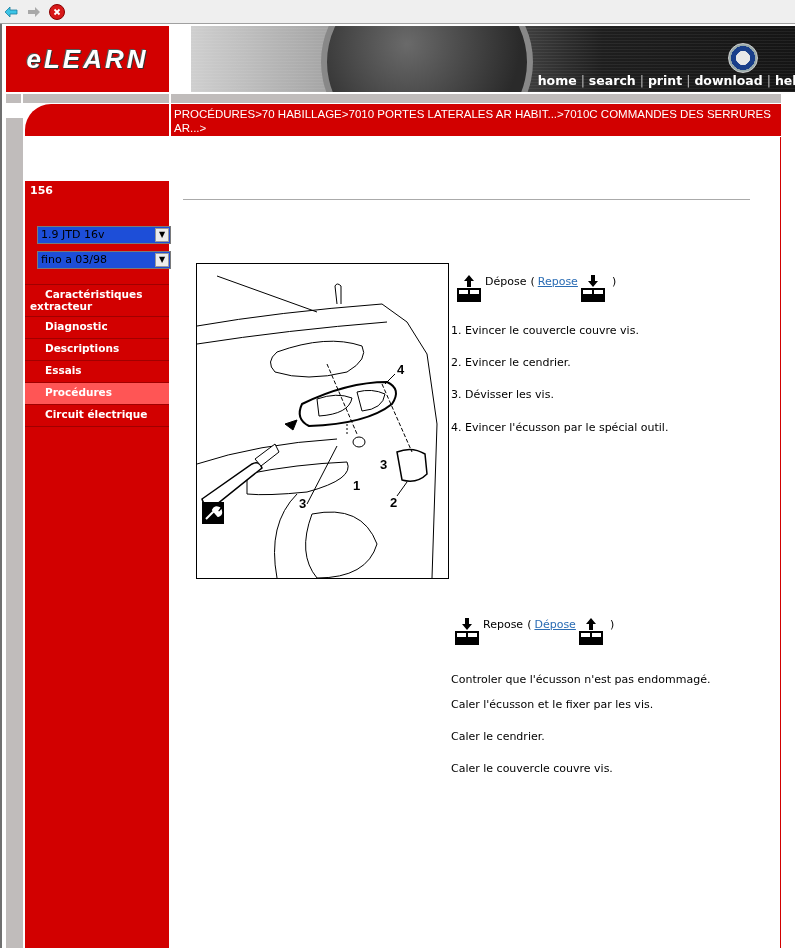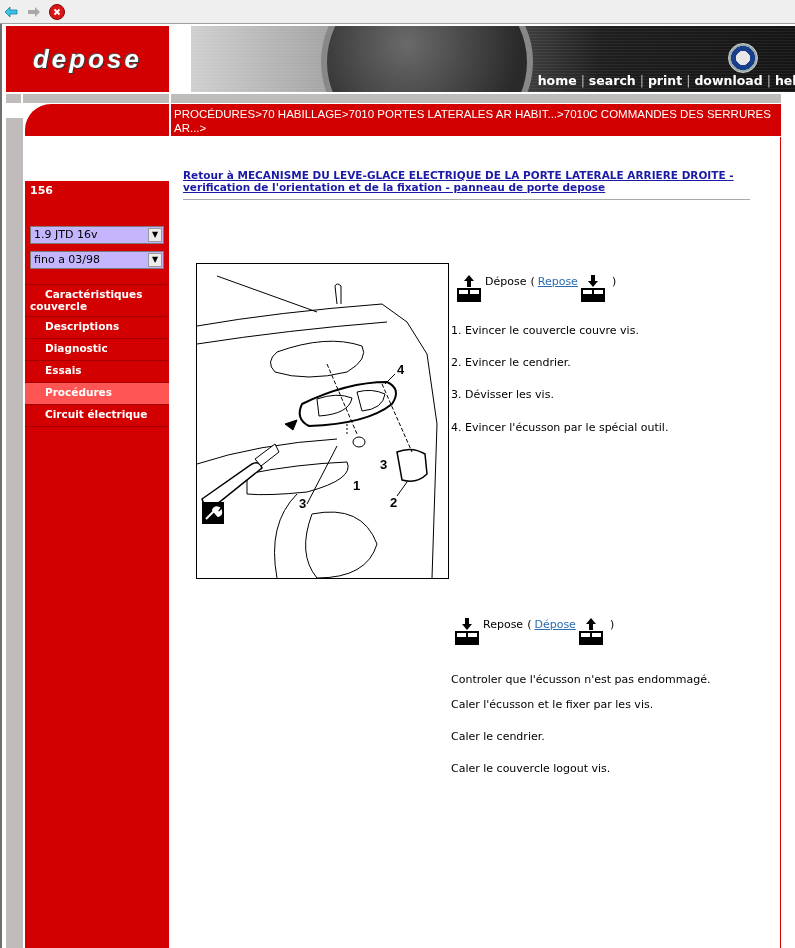--- a/index.html
+++ b/index.html
@@ -17,21 +17,21 @@
   .alfa-logo { position:absolute; left:537px; top:17px; width:28px; height:28px; border-radius:50%; background:radial-gradient(circle,#e8e8e8 0 35%, #1a3f8a 36% 60%, #9aa 61%); border:1px solid #ccc; }
   .nav { position:absolute; right:14px; bottom:4px; font-family:"DejaVu Sans", sans-serif; font-weight:bold; font-size:12.5px; color:#fff; white-space:nowrap; }
   .nav a { color:#fff; text-decoration:none; cursor:pointer; }
   .nav .sep { color:#bbb; font-weight:normal; margin:0 4px; }
   .gray-strip { position:absolute; left:4px; top:70px; width:775px; height:9px; background:#c0bcbb; }
   .gray-strip .cut { position:absolute; top:0; width:2px; height:9px; background:#fff; }
   .red-corner { position:absolute; left:23px; top:80px; width:144px; height:32px; background:#d20000; border-top-left-radius:26px; }
   .breadcrumb { position:absolute; left:169px; top:80px; width:610px; height:32px; background:#d20000; color:#fff; font-family:"Liberation Sans", sans-serif; font-size:11.5px; line-height:14px; padding:3px 3px; box-sizing:border-box; }
   .sidebar { position:absolute; left:23px; top:113px; width:144px; height:811px; background:#d20000;margin-top:44px; }
   .model { position:absolute; left:5px; top:3px; font-weight:bold; font-size:11px; color:#fff; }
-  .select { position:absolute; left:5px; width:134px; height:18px; background:#c4b5fd; border:1px solid #7a7a7a; box-sizing:border-box; font-size:11px; line-height:16px; padding-left:3px; color:#000; cursor:pointer; }
+  .select { position:absolute; left:12px; width:134px; height:18px; background:#1d4ed8; border:1px solid #7a7a7a; box-sizing:border-box; font-size:11px; line-height:16px; padding-left:3px; color:#000; cursor:pointer; }
   .select .arrow { position:absolute; right:1px; top:1px; width:14px; height:14px; background:#ececec; border:1px solid #999; box-sizing:border-box; display:flex; align-items:center; justify-content:center; font-size:8px; }
   .menu { position:absolute; left:0; top:103px; width:144px; }
   .menu-item { font-weight:bold; font-size:10.5px; color:#fff; border-top:1px solid #a00000; padding:3px 5px 4px 20px; line-height:12px; cursor:pointer; height:14px; }
   .menu-item.first { height:24px; padding-left:5px; text-indent:15px; }
   .menu-item.active { background:#ff5555; }
   .content { position:absolute; left:169px; top:113px; width:609px; height:811px; border-right:1px solid #d20000; }
   .back-link { position:absolute; left:12px; top:32px; width:560px; font-weight:bold; font-size:10.5px; color:#1a1aa6; text-decoration:underline; line-height:12px; cursor:pointer; }
   .hr { position:absolute; left:12px; top:62px; width:567px; height:1px; background:#aaa; }
   .illustration { position:absolute; left:25px; top:126px; width:251px; height:314px; border:1px solid #000; background:#fff; overflow:hidden; }
   .section-head { position:absolute; font-size:11px; color:#000; display:flex; }
@@ -60,21 +60,21 @@
   <div class="tb-btn" style="left:49px;">
     <svg width="16" height="16" viewBox="0 0 16 16">
         <circle cx="8" cy="8" r="7.5" fill="#d81818" stroke="#800"></circle>
         <path d="M5.5 5.5 L10.5 10.5 M10.5 5.5 L5.5 10.5" stroke="#fff" stroke-width="1.8"></path>
       </svg>
   </div>
 </div>
 
 <div class="frame">
   <div class="logo-box">
-    <span class="logo-text">depose</span>
+    <span class="logo-text">eLEARN</span>
   </div>
   <div class="header-img">
     <div class="stripes"></div>
     <div class="disc"></div>
     <div class="hline"></div>
     <div class="alfa-logo"></div>
     <div class="nav">
       <a>home</a><span class="sep">|</span><a>search</a><span class="sep">|</span><a>print</a><span class="sep">|</span><a>download</a><span class="sep">|</span><a>help</a><span class="sep">|</span><a>logout</a>
     </div>
   </div>
@@ -95,31 +95,30 @@
     <div class="model">156</div>
     <div class="select" style="top:45px;">
       <span>1.9 JTD 16v</span>
       <span class="arrow">▼</span>
     </div>
     <div class="select" style="top:70px;">
       <span>fino a 03/98</span>
       <span class="arrow">▼</span>
     </div>
     <div class="menu">
-      <div class="menu-item first">Caractéristiques couvercle</div>
+      <div class="menu-item first">Caractéristiques extracteur</div>
+      <div class="menu-item">Diagnostic</div>
       <div class="menu-item">Descriptions</div>
-      <div class="menu-item">Diagnostic</div>
       <div class="menu-item">Essais</div>
       <div class="menu-item active">Procédures</div>
       <div class="menu-item" style="border-bottom:1px solid #a00000;">Circuit électrique</div>
     </div>
   </div>
 
   <div class="content">
-    <a class="back-link">Retour à MECANISME DU LEVE-GLACE ELECTRIQUE DE LA PORTE LATERALE ARRIERE DROITE - verification de l'orientation et de la fixation - panneau de porte depose</a>
     <div class="hr"></div>
 
     <div class="illustration">
       <svg width="251" height="314" viewBox="0 0 251 314" fill="none" stroke="#000" stroke-width="1">
         <path d="M0 62 Q80 48 185 40 L210 58 L230 90 L240 160 L235 314"></path>
         <path d="M0 80 Q90 66 190 58"></path>
         <path d="M20 12 L120 48"></path>
         <path d="M140 40 L138 22 Q140 18 144 22 L144 40"></path>
         <path d="M80 88 Q130 70 165 82 Q172 95 150 108 Q110 118 78 108 Q68 98 80 88Z"></path>
         <path d="M105 140 Q150 118 190 118 Q205 125 195 140 Q170 160 112 162 Q98 155 105 140Z" stroke-width="2"></path>
@@ -190,15 +189,15 @@
           <rect x="1" y="13" width="24" height="14" fill="#000"></rect>
           <rect x="3" y="15" width="9" height="4" fill="#fff"></rect>
           <rect x="14" y="15" width="9" height="4" fill="#fff"></rect>
         </svg>
       <span style="margin-left:6px;">)</span>
     </div>
 
     <div class="step" style="top:536px;text-align:right;">Controler que l'écusson n'est pas endommagé.</div>
     <div class="step" style="top:561px;">Caler l'écusson et le fixer par les vis.</div>
     <div class="step" style="top:593px;">Caler le cendrier.</div>
-    <div class="step" style="top:625px;">Caler le couvercle logout vis.</div>
+    <div class="step" style="top:625px;">Caler le couvercle couvre vis.</div>
   </div>
 </div>
 
 </body></html>

